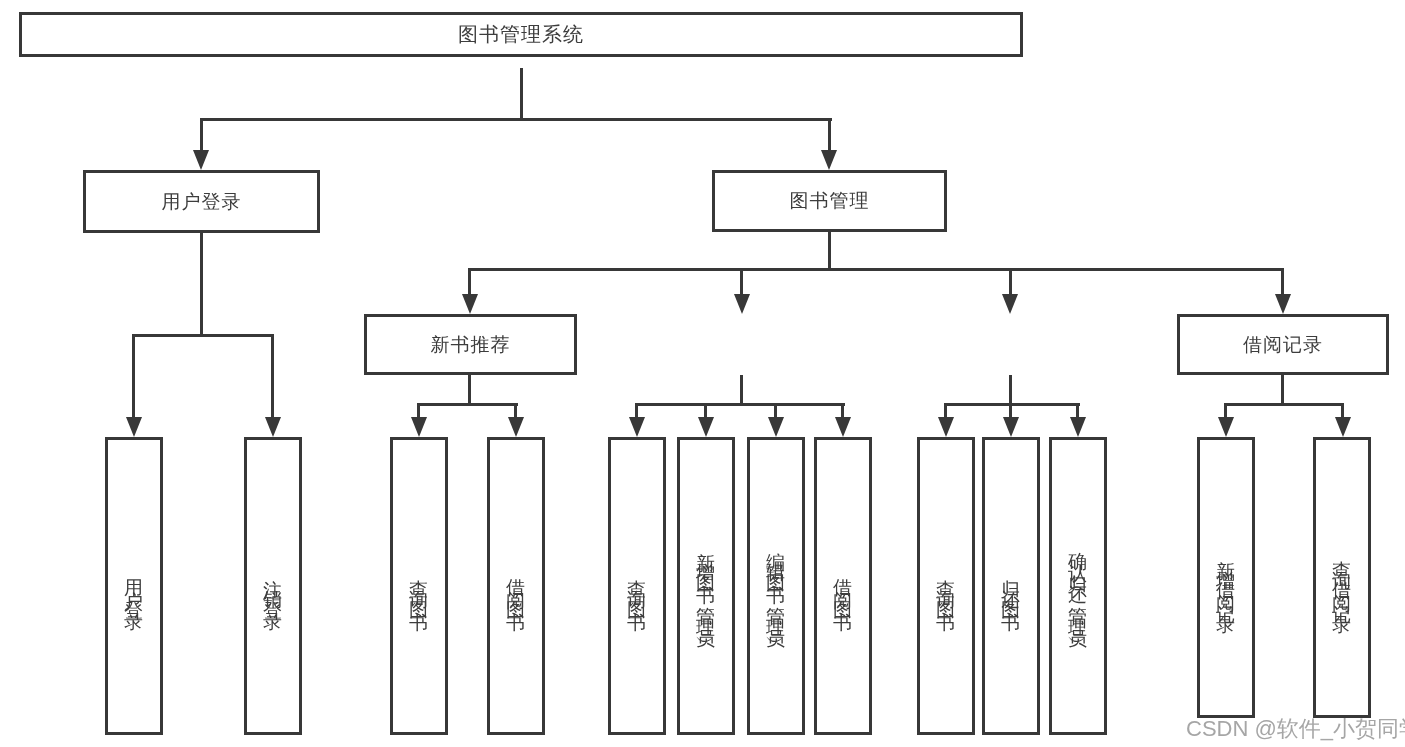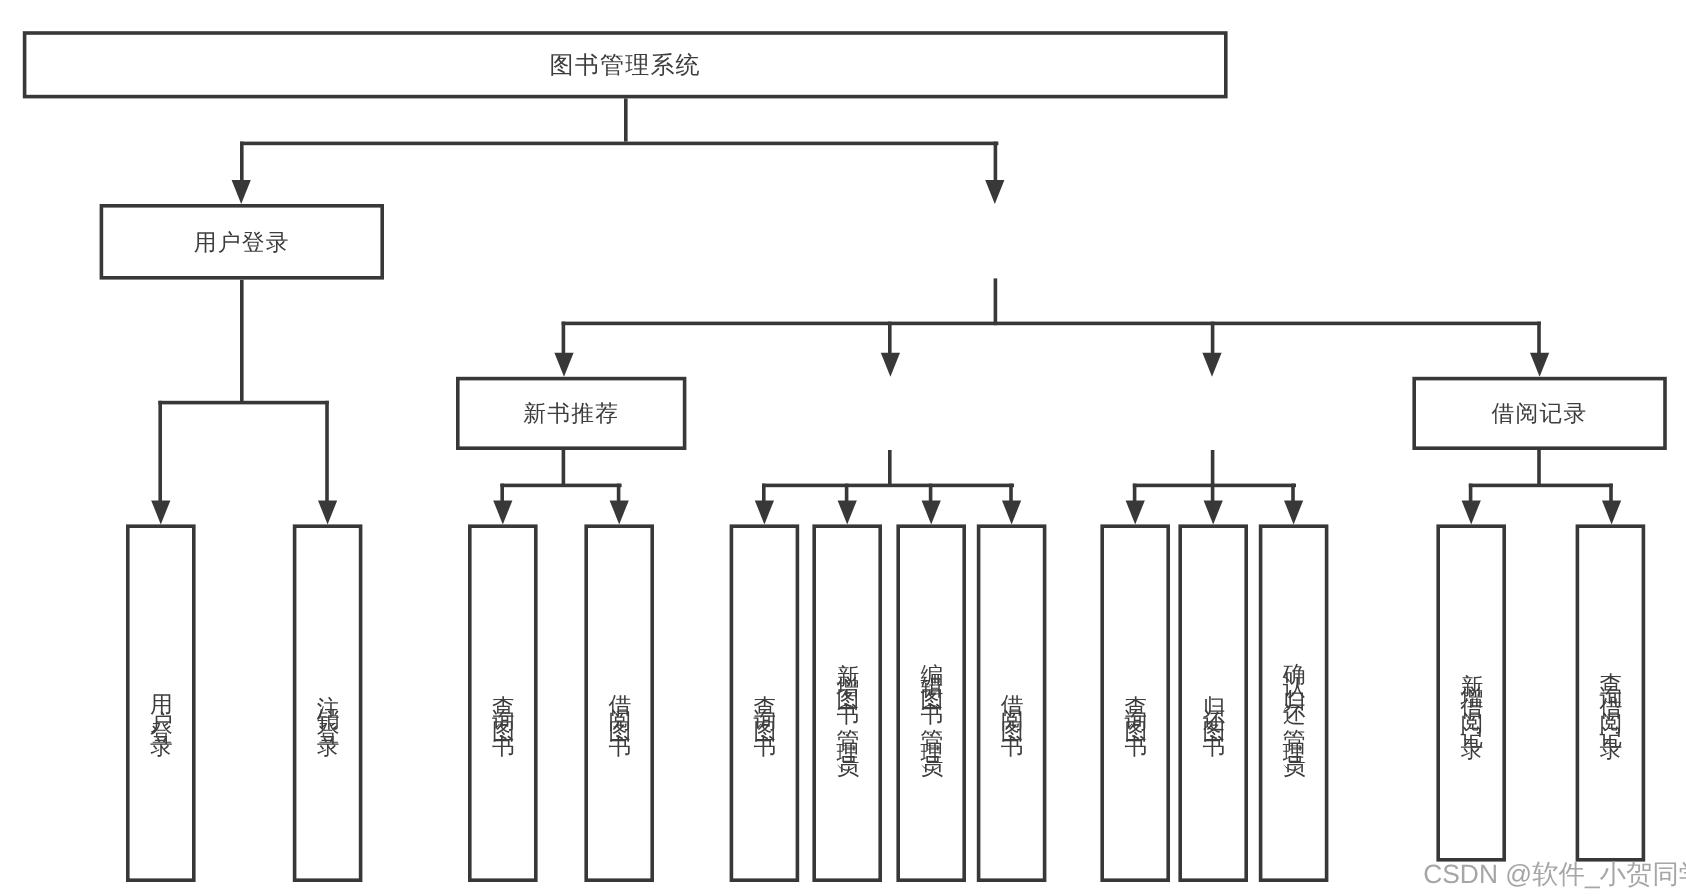--- a/index.html
+++ b/index.html
@@ -104,29 +104,32 @@
   <div class="vline" style="left:1076px; top:403px; height:18px;"></div>
   <div class="arr" style="left:1070px; top:417px;"></div>
 
   <div class="vline" style="left:1281px; top:375px; height:30px;"></div>
   <div class="hline" style="left:1224px; top:403px; width:120px;"></div>
   <div class="vline" style="left:1224px; top:403px; height:18px;"></div>
   <div class="arr" style="left:1218px; top:417px;"></div>
   <div class="vline" style="left:1341px; top:403px; height:18px;"></div>
   <div class="arr" style="left:1335px; top:417px;"></div>
 
-  <div class="node title" style="left:19px; top:12px; width:1004px; height:56px;margin-top:14px;">
+  <div class="node title" style="left:19px; top:12px; width:1004px; height:45px;">
     <span>图书管理系统</span>
   </div>
 
   <div class="node" style="left:83px; top:170px; width:237px; height:63px;">
     <span>用户登录</span>
   </div>
+  <div class="node" style="left:712px; top:170px; width:235px; height:62px;">
+    <span>图书管理</span>
+  </div>
 
-  <div class="node" style="left:364px; top:314px; width:192px; height:61px;margin-left:16px;">
+  <div class="node" style="left:364px; top:314px; width:213px; height:61px;">
     <span>新书推荐</span>
   </div>
   <div class="node" style="left:1177px; top:314px; width:212px; height:61px;">
     <span>借阅记录</span>
   </div>
 
   <div class="node leaf" style="left:105px; top:437px; width:58px; height:298px;">
     <span>用户登录</span>
   </div>
   <div class="node leaf" style="left:244px; top:437px; width:58px; height:298px;">

